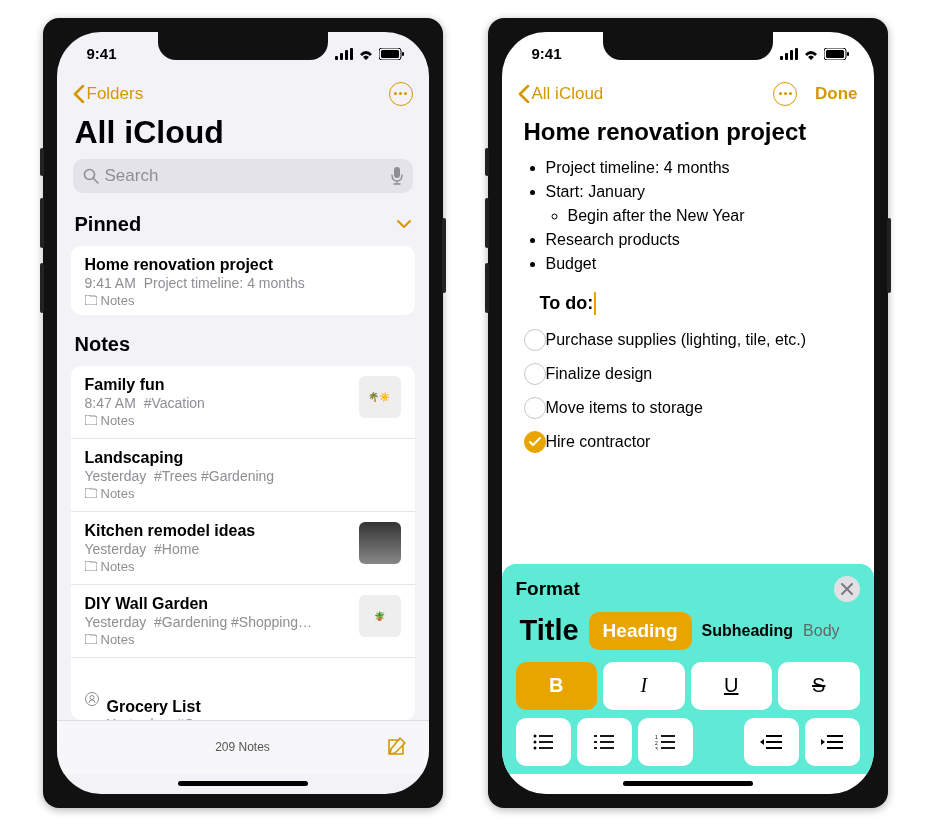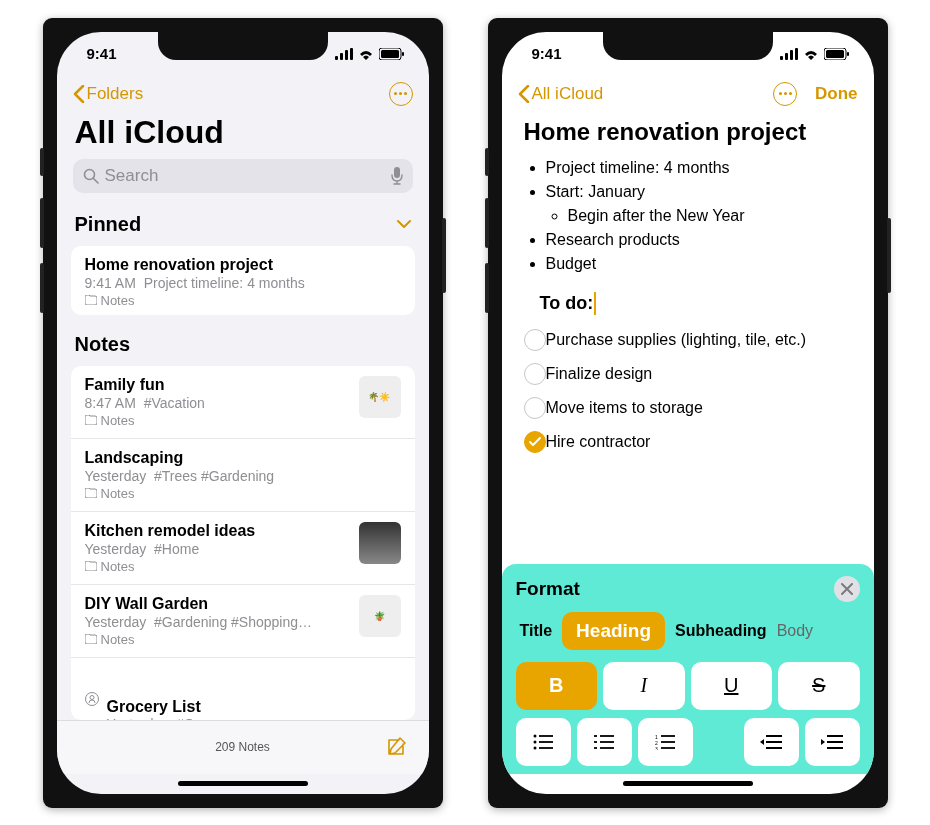--- a/index.html
+++ b/index.html
@@ -10,21 +10,21 @@
     height: 825px;
     display: flex;
     justify-content: space-around;
     align-items: center;
     padding: 20px;
   }
   .phone {
     width: 400px;
     height: 790px;
     background: #111;
-    border-radius: 9px;
+    border-radius: 16px;
     padding: 14px;
     position: relative;
     box-shadow: 0 2px 8px rgba(0,0,0,0.3);
   }
   .side-btn {
     position: absolute;
     background: #222;
     border-radius: 3px;
   }
   .side-btn.sil { left: -3px; top: 130px; width: 4px; height: 28px; }
@@ -237,21 +237,21 @@
   .fp-head {
     display:flex; justify-content:space-between; align-items:center;
     font-size: 19px; font-weight: 600;
     margin-bottom: 10px;
   }
   .fp-close {
     width: 26px; height:26px; background: #e1e1e5; border-radius:50%;
     display:flex; align-items:center; justify-content:center; color:#7a7a80;
   }
   .style-row { display:flex; gap: 10px; align-items:center; margin-bottom: 12px; overflow:hidden; padding:0 4px; }
-  .style-title { font-size: 16px; font-weight: 800; }
+  .style-title { font-size: 29px; font-weight: 800; }
   .style-heading {
     background: #e8a500; color:#fff; font-size: 19px; font-weight:600;
     padding: 8px 14px; border-radius: 10px;
   }
   .style-sub { font-size: 16px; font-weight: 700; }
   .style-body { font-size: 16px; color:#666; }
 
   .btn-grid {
     display:flex; gap: 6px; margin-bottom: 8px;
   }

